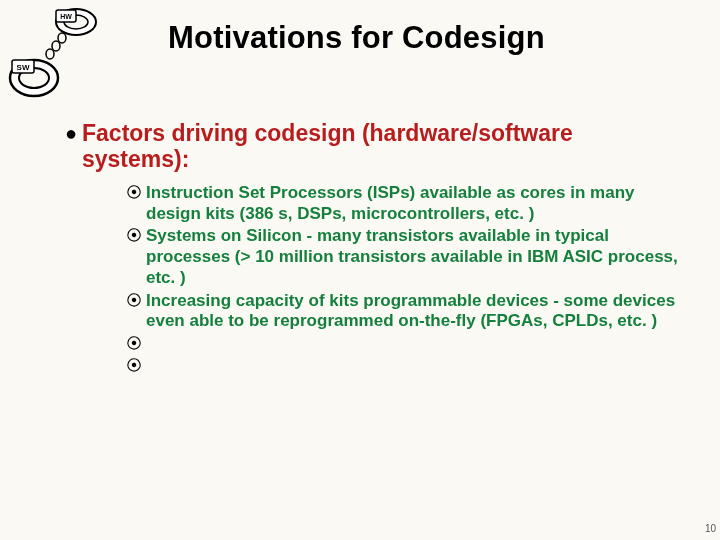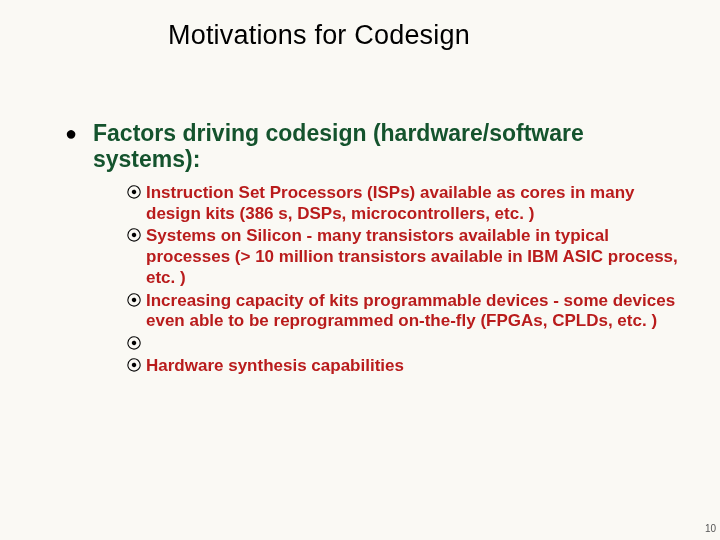--- a/index.html
+++ b/index.html
@@ -18,22 +18,22 @@
     position: absolute;
     left: 6px;
     top: 4px;
     width: 110px;
     height: 110px;
   }
   .title {
     position: absolute;
     left: 168px;
     top: 20px;
-    font-size: 27px;
-    font-weight: normal;
+    font-size: 31px;
+    font-weight: bold;
     color: #000;
     letter-spacing: 0.2px;
   }
   .content {
     position: absolute;
     left: 60px;
     top: 120px;
     width: 620px;
   }
   .main-item {
@@ -45,58 +45,75 @@
     flex: 0 0 22px;
     font-size: 20px;
     line-height: 26px;
     color: #000;
     text-align: center;
   }
   .main-text {
     font-size: 23px;
     font-weight: bold;
     line-height: 1.15;
-    color: #14532d;
-    margin-left: 11px;
+    color: #b91c1c;
   }
   .sub-list {
     margin-left: 66px;
     margin-top: 6px;
   }
   .sub-item {
     display: flex;
     align-items: flex-start;
     margin-bottom: 2px;
   }
   .sub-bullet {
     flex: 0 0 20px;
     font-size: 16px;
     line-height: 20px;
     color: #000;
   }
   .sub-text {
     font-size: 17px;
     font-weight: bold;
     line-height: 1.22;
-    color: #b91c1c;
+    color: #15803d;
   }
   .pagenum {
     position: absolute;
     right: 4px;
     bottom: 6px;
     font-size: 10px;
     color: #555;
     margin-top: 32px;
   }
 </style>
 </head>
 <body>
 
 <div class="slide">
 
+  <div class="icon-area">
+    <svg viewBox="0 0 110 110" width="110" height="110">
+
+      <ellipse cx="70" cy="18" rx="20" ry="13" fill="#fff" stroke="#000" stroke-width="2"></ellipse>
+      <ellipse cx="70" cy="18" rx="12" ry="7" fill="#faf9f4" stroke="#000" stroke-width="1.5"></ellipse>
+      <rect x="50" y="6" width="20" height="12" rx="2" fill="#fff" stroke="#000" stroke-width="1.5"></rect>
+      <text x="60" y="15" font-size="7" font-weight="bold" text-anchor="middle" fill="#000">HW</text>
+
+      <ellipse cx="56" cy="34" rx="4" ry="5" fill="none" stroke="#000" stroke-width="1.5"></ellipse>
+      <ellipse cx="50" cy="42" rx="4" ry="5" fill="none" stroke="#000" stroke-width="1.5"></ellipse>
+      <ellipse cx="44" cy="50" rx="4" ry="5" fill="none" stroke="#000" stroke-width="1.5"></ellipse>
+
+      <ellipse cx="28" cy="74" rx="24" ry="18" fill="#fff" stroke="#000" stroke-width="2.5"></ellipse>
+      <ellipse cx="28" cy="74" rx="15" ry="10" fill="#faf9f4" stroke="#000" stroke-width="2"></ellipse>
+      <rect x="6" y="56" width="22" height="13" rx="2" fill="#fff" stroke="#000" stroke-width="1.5"></rect>
+      <text x="17" y="66" font-size="8" font-weight="bold" text-anchor="middle" fill="#000">SW</text>
+    </svg>
+  </div>
 
   <div class="title">Motivations for Codesign</div>
 
   <div class="content">
     <div class="main-item">
       <div class="main-bullet">●</div>
       <div class="main-text">Factors driving codesign (hardware/software systems):</div>
     </div>
     <div class="sub-list">
       <div class="sub-item">
@@ -109,20 +126,19 @@
       </div>
       <div class="sub-item">
         <div class="sub-bullet">⦿</div>
         <div class="sub-text">Increasing capacity of kits programmable devices - some devices even able to be reprogrammed on-the-fly (FPGAs, CPLDs, etc. )</div>
       </div>
       <div class="sub-item">
         <div class="sub-bullet">⦿</div>
       </div>
       <div class="sub-item">
         <div class="sub-bullet">⦿</div>
-        <div class="sub-text">Hardware synthesis capabilities</div>
       </div>
     </div>
   </div>
 
   <div class="pagenum">10</div>
 
 </div>
 
 </body></html>

